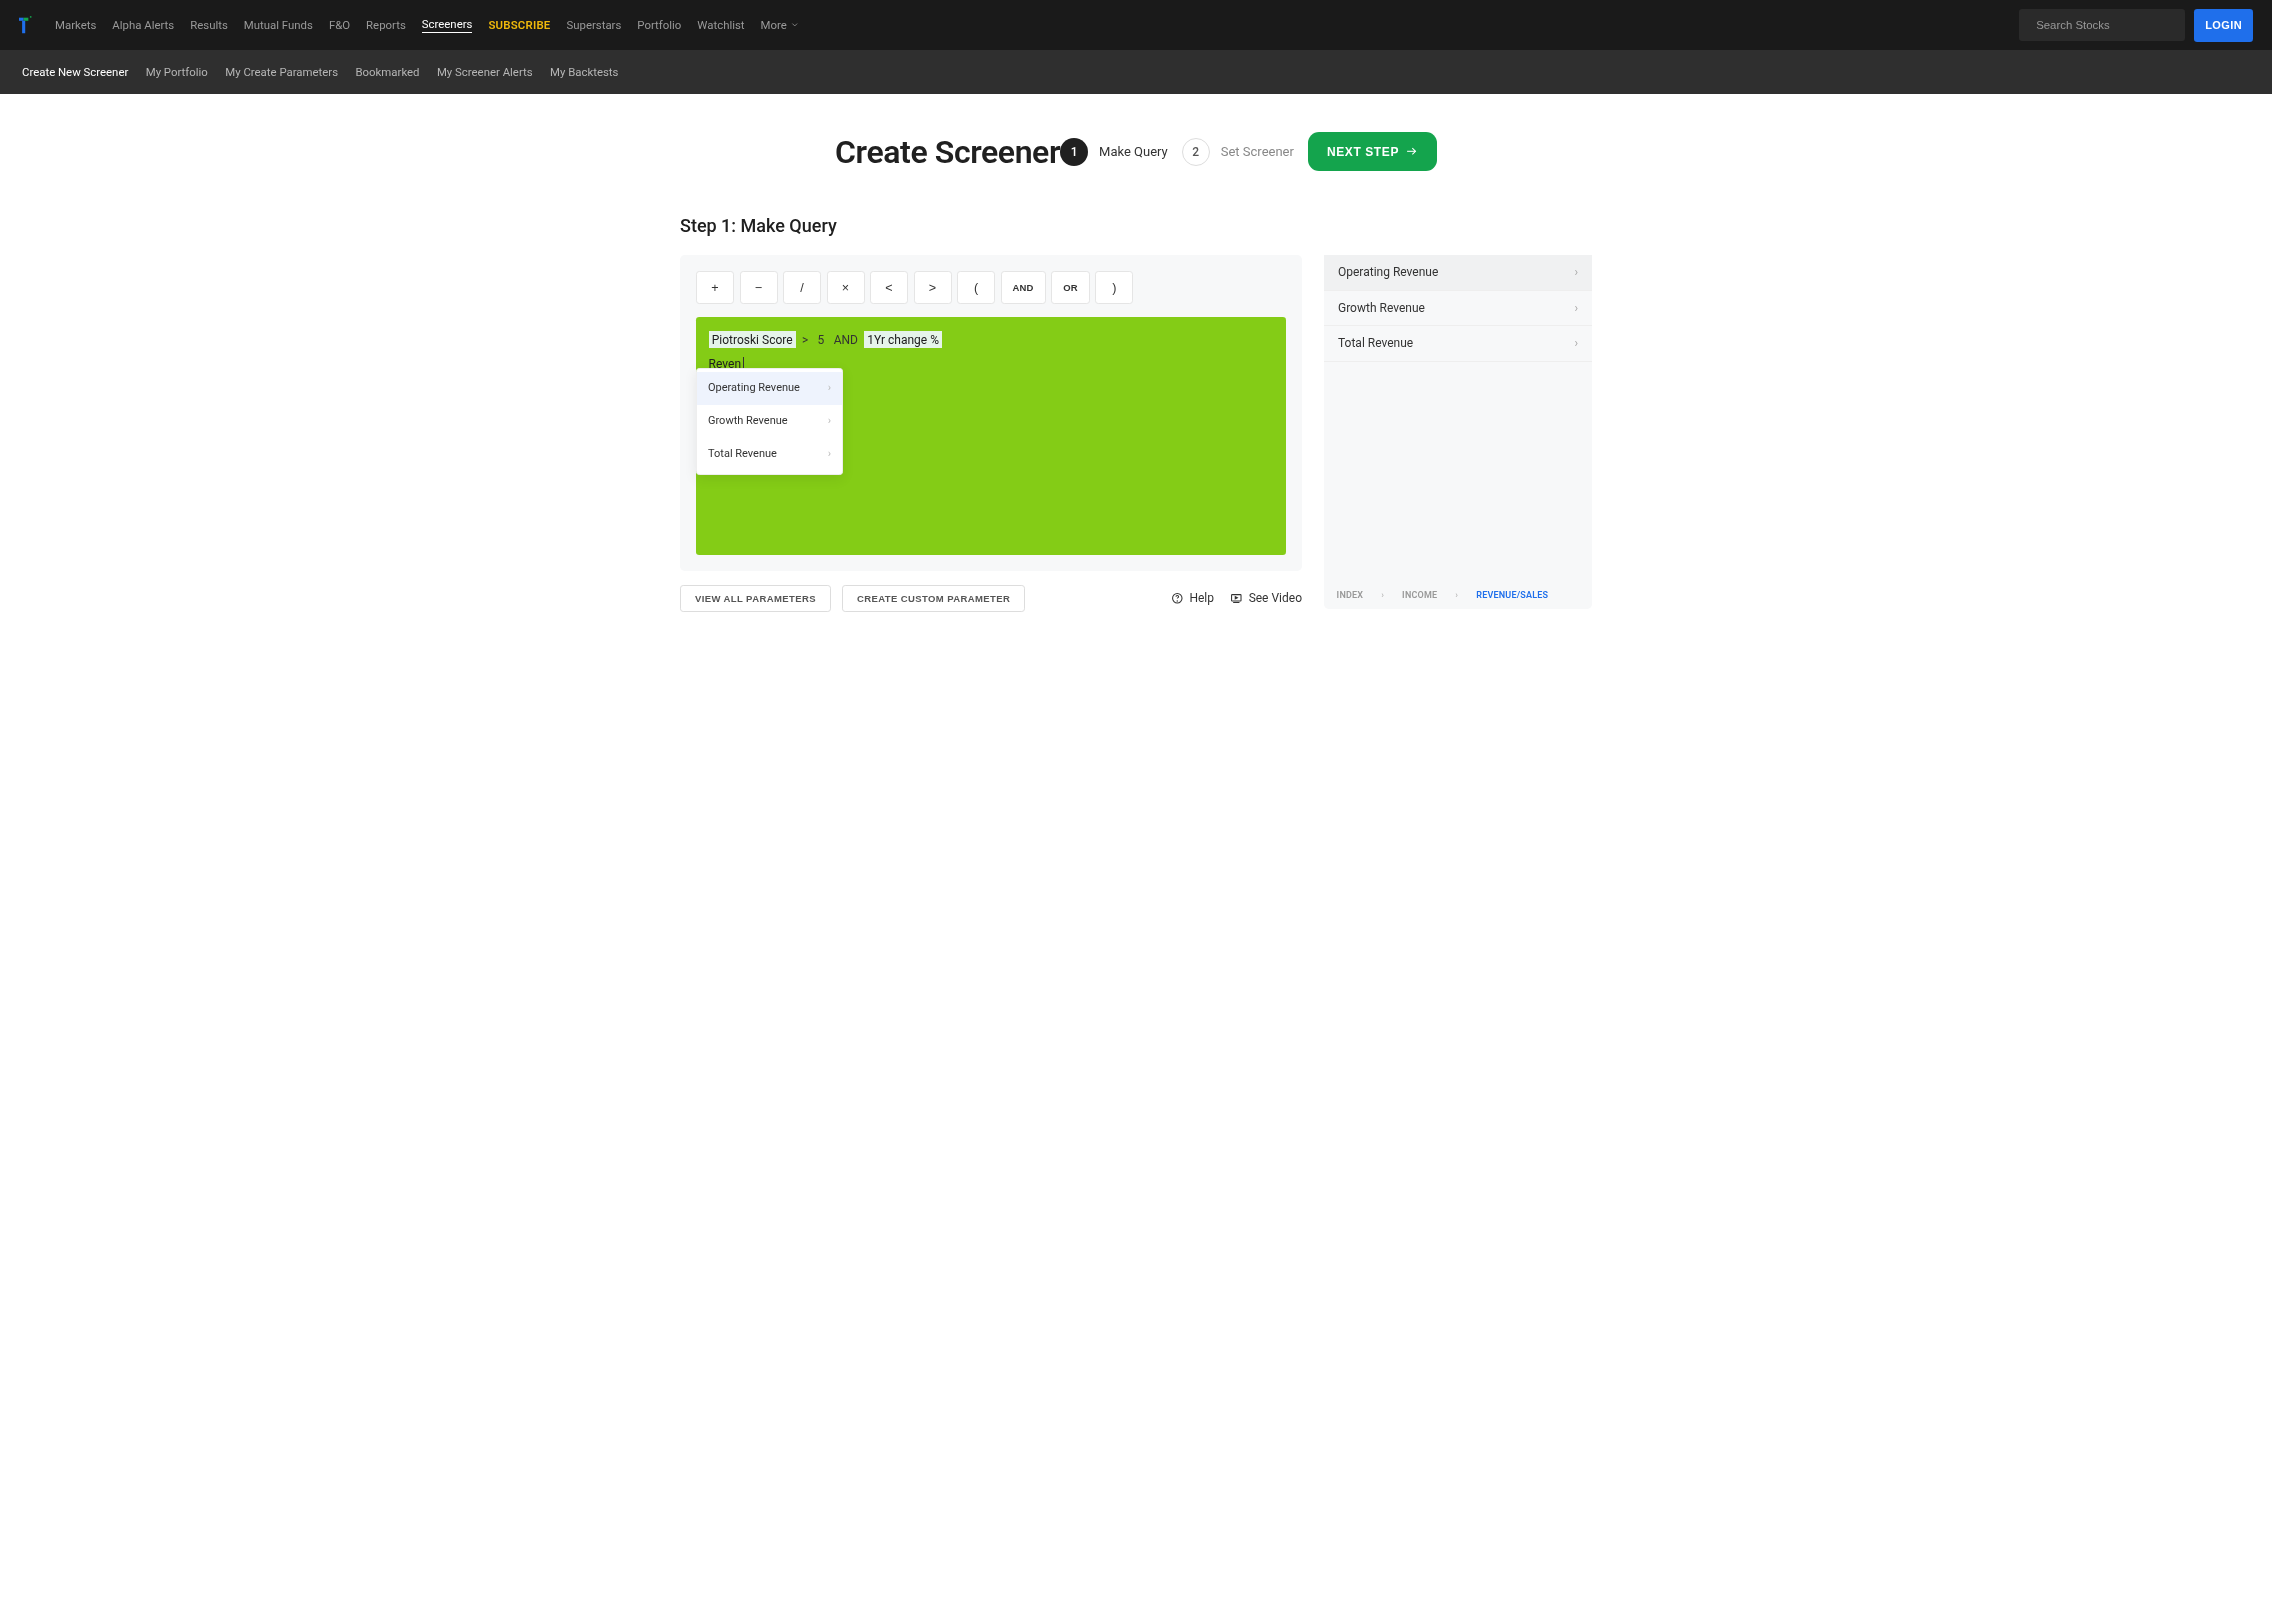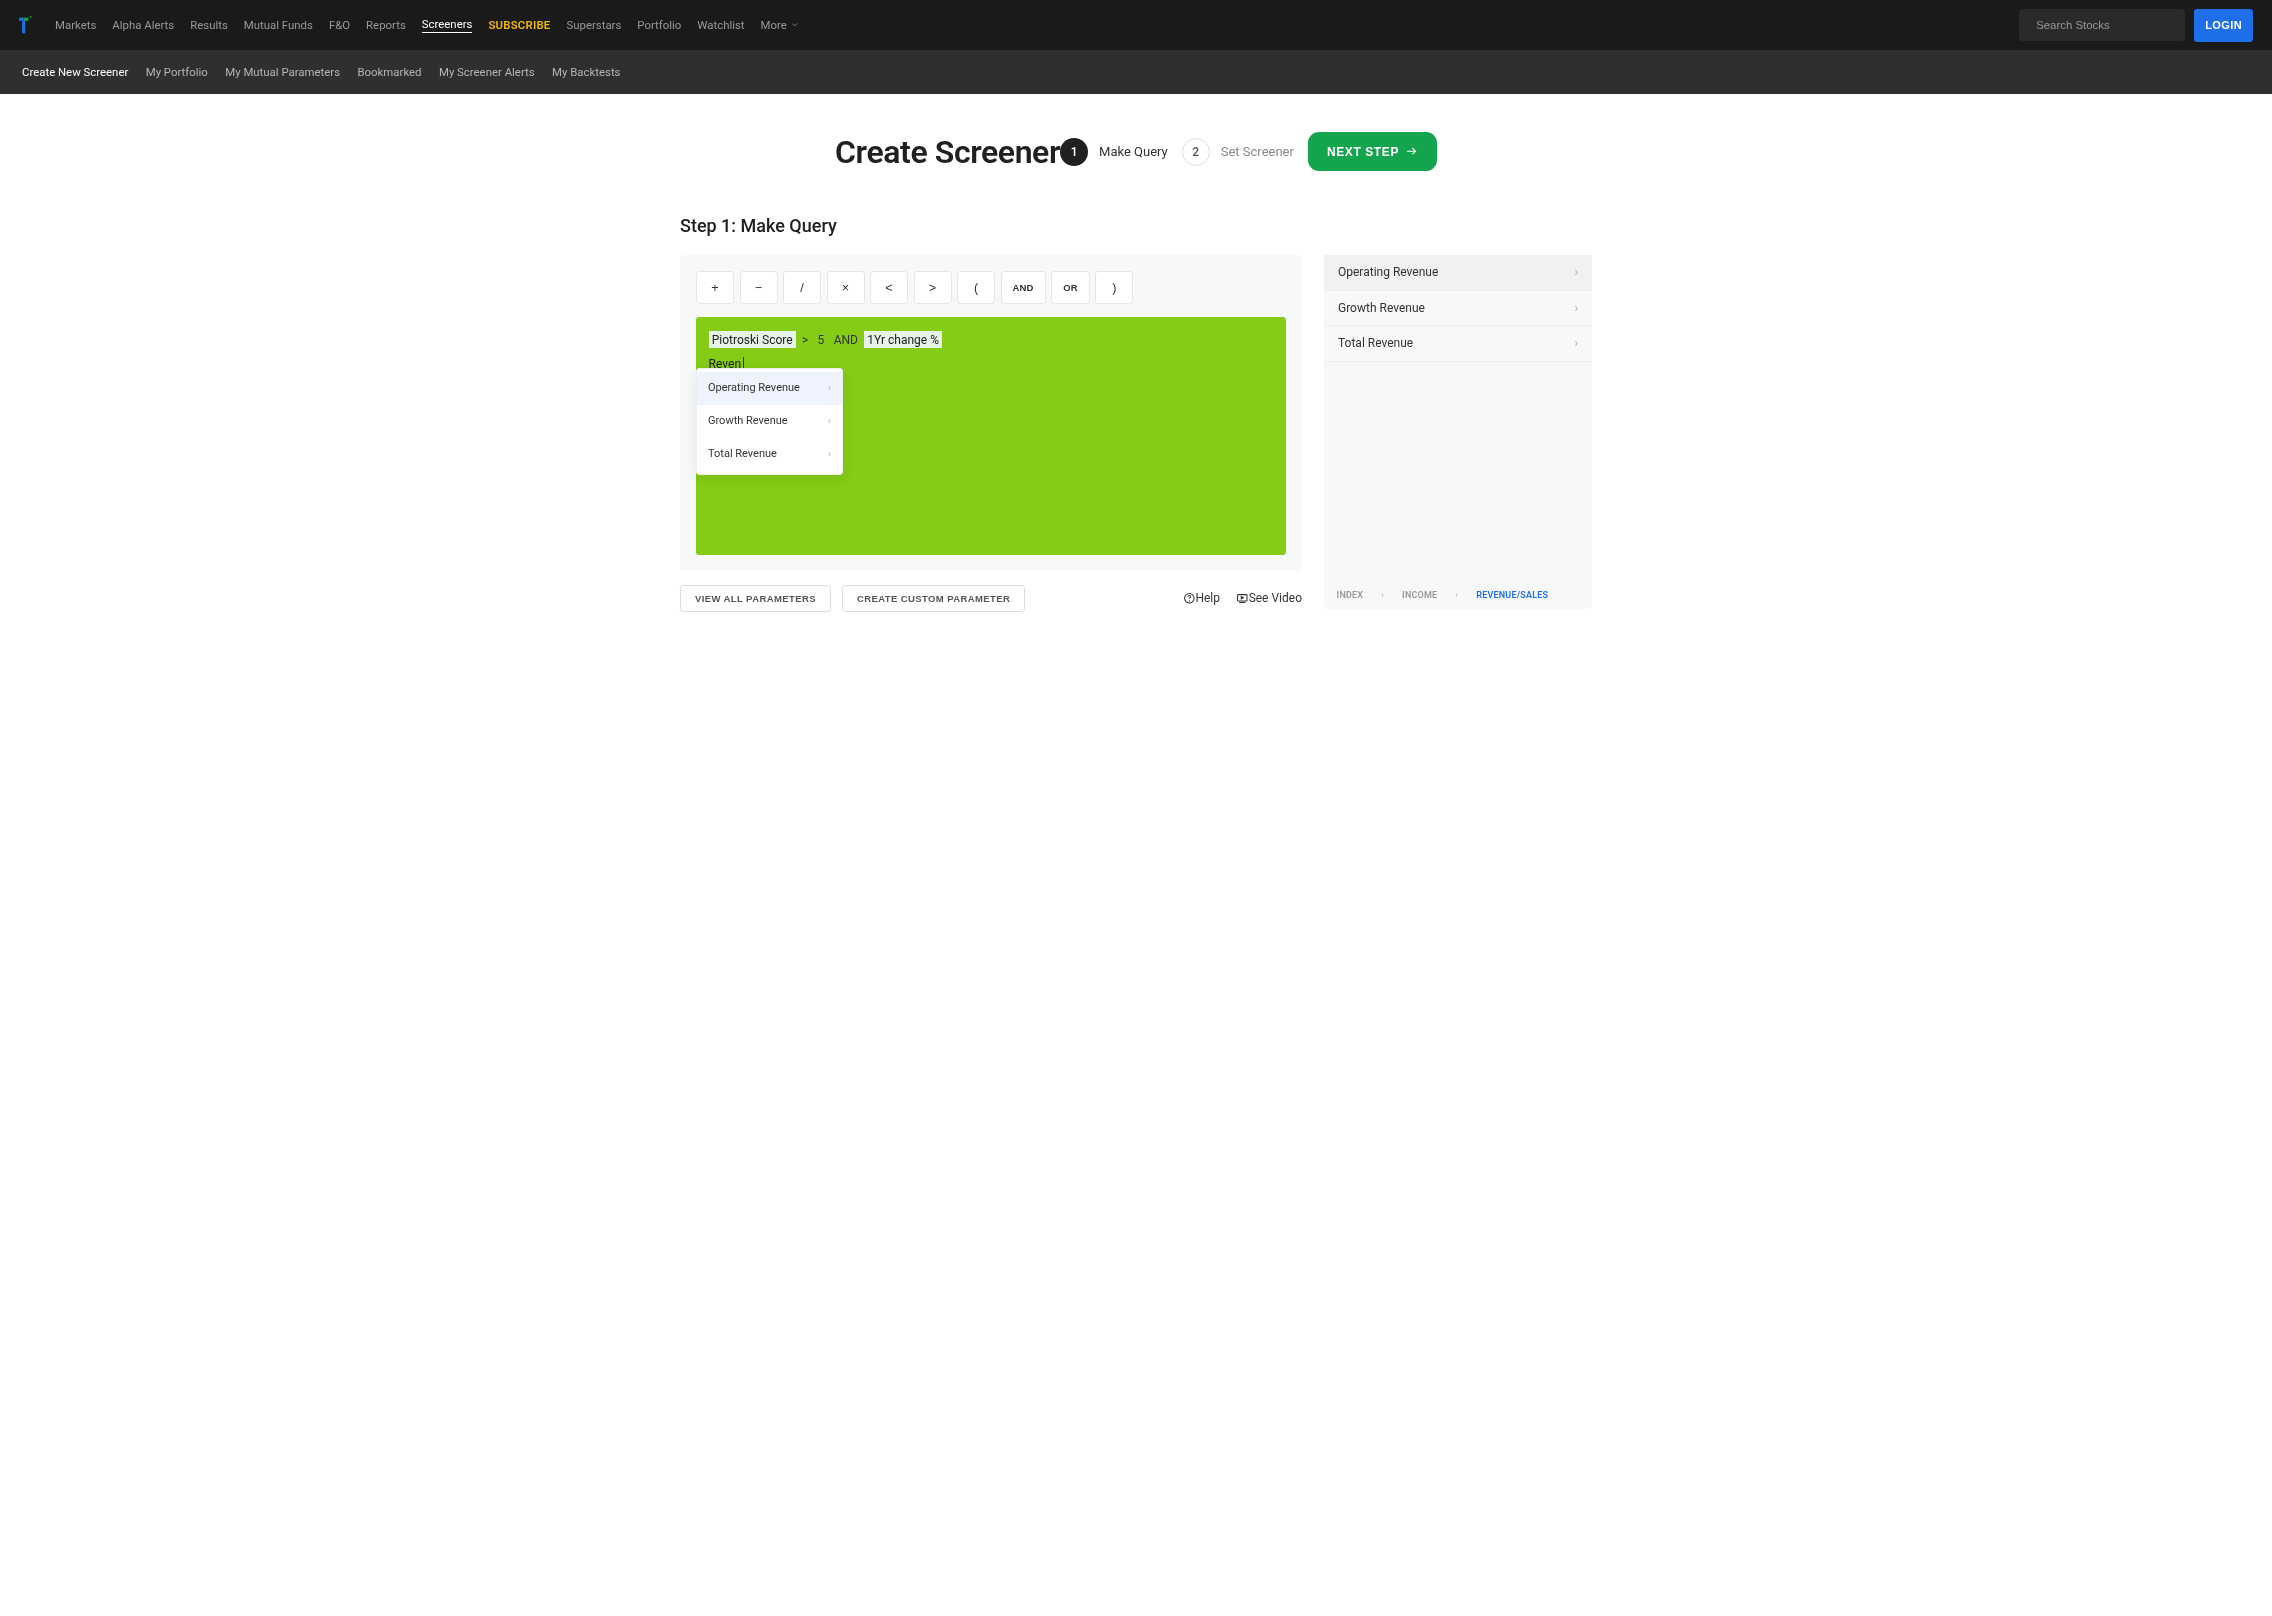--- a/index.html
+++ b/index.html
@@ -64,21 +64,21 @@
 
 .query-footer { display: flex; align-items: center; justify-content: space-between; margin-top: 11px; gap: 16px; }
 .help-text { font-size: 10.3px; color: #999; line-height: 1.5; max-width: 339px; }
 .help-text b { color: #333; font-weight: 600; }
 .run-btn { background: #1f6feb; color: #fff; border: none; border-radius: 3.2px; padding: 0 19px; height: 33px; font-size: 11px; font-weight: 700; letter-spacing: 0.5px; cursor: pointer; box-shadow: 0 2.4px 8px rgba(31,111,235,0.35); }
 
 .bottom-row { display: flex; align-items: center; justify-content: space-between; margin-top: 14px; }
 .left-btns { display: flex; gap: 11px; }
 .outline-btn { background: #fff; border: 0.8px solid #ddd; border-radius: 3.2px; padding: 0 14px; height: 27px; font-size: 9.5px; font-weight: 700; letter-spacing: 0.4px; color: #555; cursor: pointer; }
 .help-links { display: flex; align-items: center; gap: 16px; }
-.help-link { display: flex; align-items: center; gap: 0; font-size: 12px; color: #333; cursor: pointer; }
+.help-link { display: flex; align-items: center; gap: 6px; font-size: 12px; color: #333; cursor: pointer; }
 
 
 .param-panel { background: #f7f8f9; border-radius: 4.7px; display: flex; flex-direction: column; height: 354px; }
 .param-list { flex: 1; }
 .param-item { display: flex; align-items: center; justify-content: space-between; padding: 10.3px 14px; border-bottom: 0.8px solid #eee; font-size: 12px; color: #333; cursor: pointer; }
 .param-item.sel { background: #f0f1f2; }
 .param-item .chev { color: #aaa; }
 .breadcrumb { padding: 9.5px 12.6px; font-size: 9px; font-weight: 600; letter-spacing: 0.2px; color: #999; display: flex; gap: 18px; }
 .breadcrumb .active { color: #1f6feb; }
 .breadcrumb .sep { color: #bbb; }
@@ -125,21 +125,21 @@
           <polyline points="6 9 12 15 18 9"></polyline>
         </svg>
     </div>
     <button class="login-btn">LOGIN</button>
   </div>
 </div>
 
 <div class="subnav" id="subnav">
     <a class="subnav-link active">Create New Screener</a>
     <a class="subnav-link">My Portfolio</a>
-    <a class="subnav-link">My Mutual Parameters</a>
+    <a class="subnav-link">My Create Parameters</a>
     <a class="subnav-link">Bookmarked</a>
     <a class="subnav-link">My Screener Alerts</a>
     <a class="subnav-link">My Backtests</a>
   </div>
 
 <div class="container">
   <div class="header-row">
     <h1 class="page-title">Create Screener</h1>
     <div class="steps">
       <div class="step">

